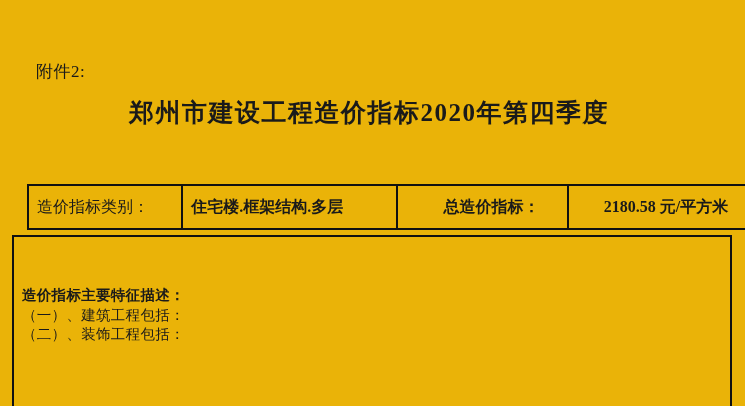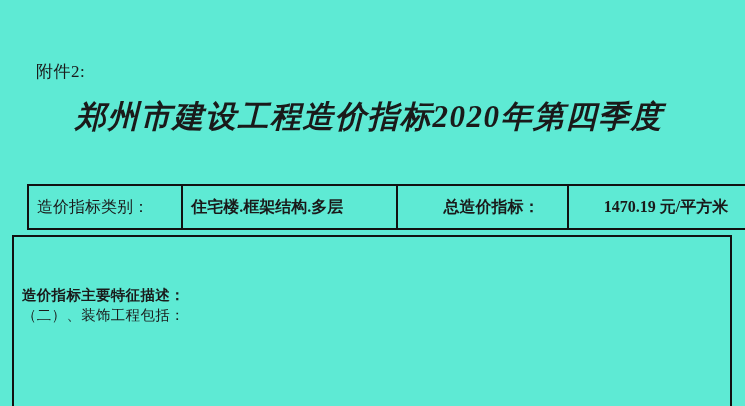--- a/index.html
+++ b/index.html
@@ -1,42 +1,41 @@
 <!DOCTYPE html>
 <html><head>
 <meta charset="utf-8">
 <style>
   html, body { margin: 0; padding: 0; background: #e8e8e8; }
   .page {
     position: relative;
     width: 745px;
     height: 406px;
-    background: #5eead4;
+    background: #eab308;
     overflow: hidden;
     font-family: "Liberation Serif", "DejaVu Serif", serif;
     color: #1a1a1a;
   }
   .attachment-label {
     position: absolute;
     left: 36px;
     top: 60px;
     font-size: 17px;
     letter-spacing: 0.5px;
   }
   .doc-title {
     position: absolute;
     left: 0;
     width: 738px;
     top: 96px;
     text-align: center;
-    font-size: 31px;
+    font-size: 25px;
     font-weight: bold;
     letter-spacing: 1.5px;
     white-space: nowrap;
-    font-style: italic;
   }
   .summary-table {
     position: absolute;
     left: 27px;
     top: 184px;
     width: 720px;
     height: 46px;
     box-sizing: border-box;
     border: 2px solid #111;
     display: flex;
@@ -80,24 +79,25 @@
 <div class="page">
 
   <div class="attachment-label">附件2:</div>
 
   <div class="doc-title">郑州市建设工程造价指标2020年第四季度</div>
 
   <div class="summary-table">
     <div class="summary-cell left cell-category-label">造价指标类别：</div>
     <div class="summary-cell left cell-category-value">住宅楼.框架结构.多层</div>
     <div class="summary-cell center cell-total-label">总造价指标：</div>
-    <div class="summary-cell center cell-total-value">1470.19 元/平方米</div>
+    <div class="summary-cell center cell-total-value">2180.58 元/平方米</div>
   </div>
 
   <div class="description-box">
     <div class="description-heading">造价指标主要特征描述：</div>
 
+    <div class="section-title">（一）、建筑工程包括：</div>
 
     <div class="section-title">（二）、装饰工程包括：</div>
 
   </div>
 
 </div>
 
 </body></html>

